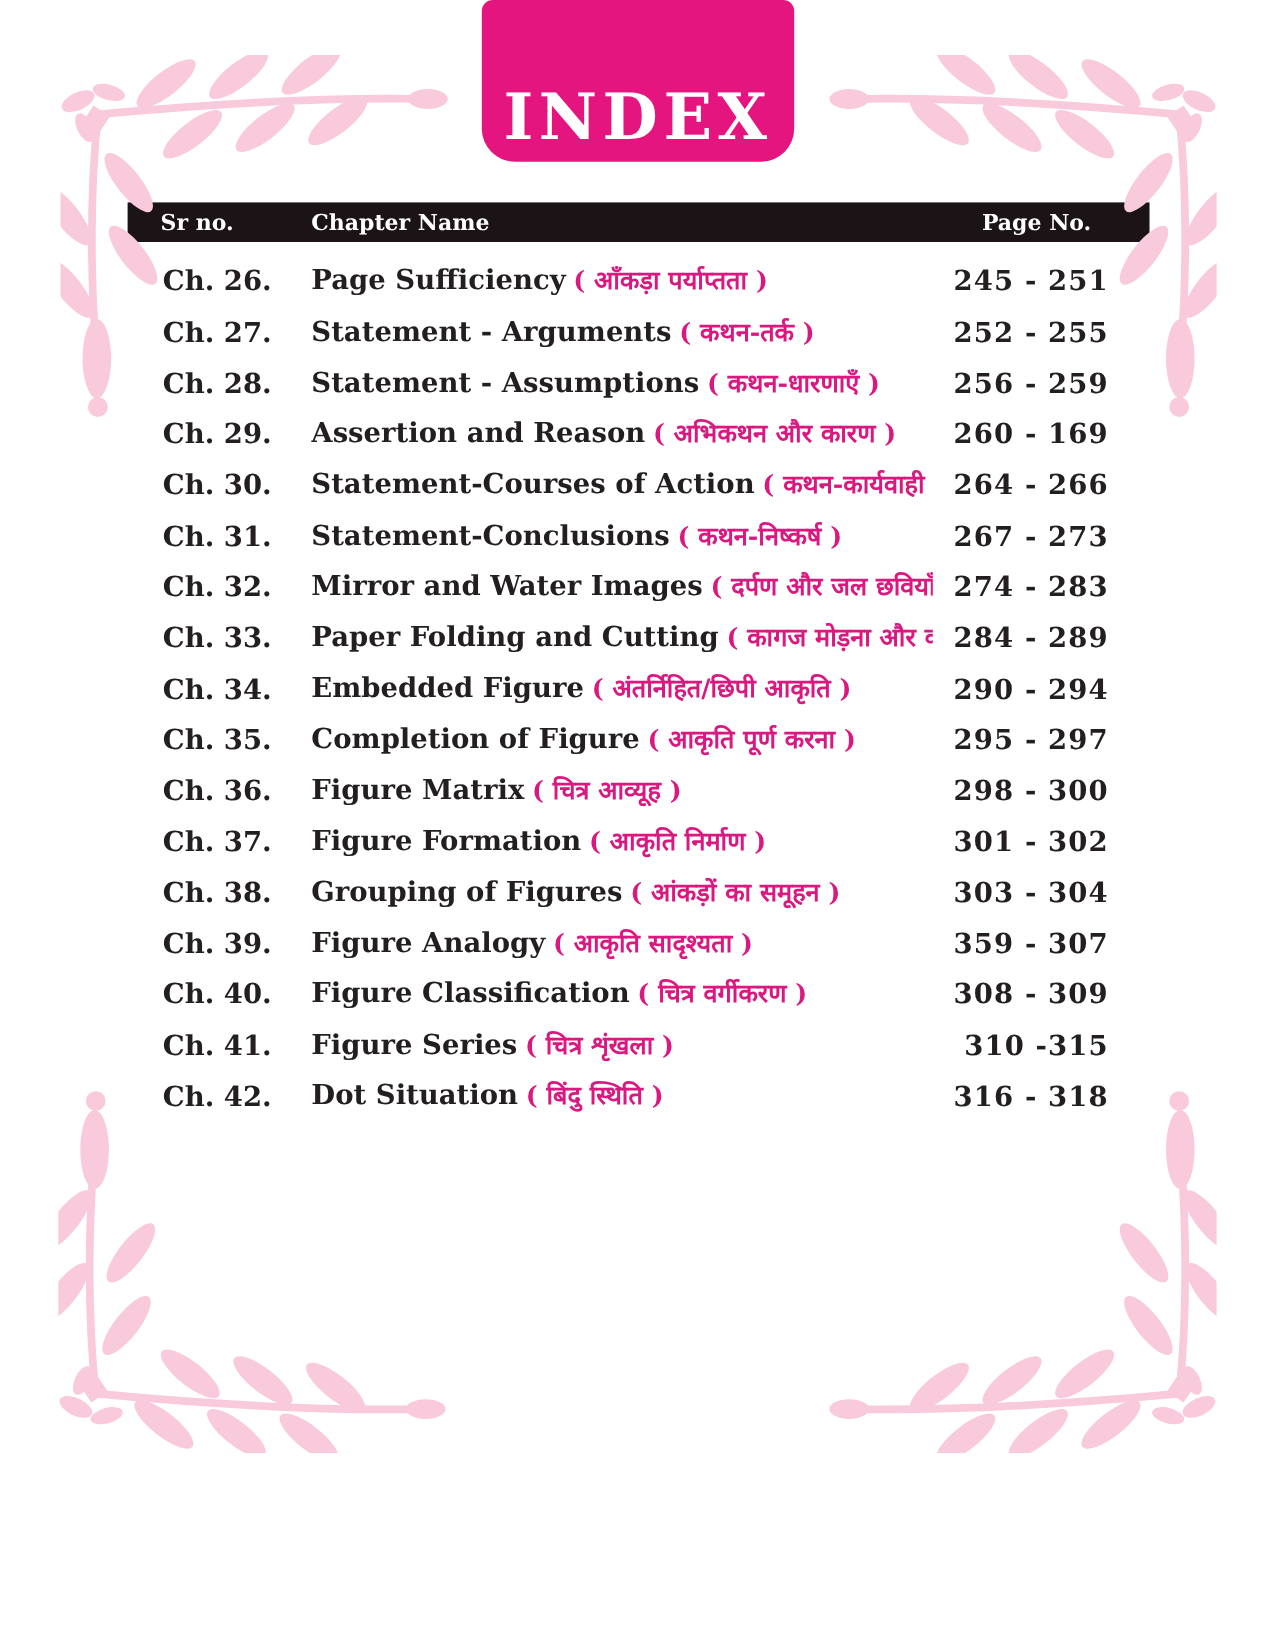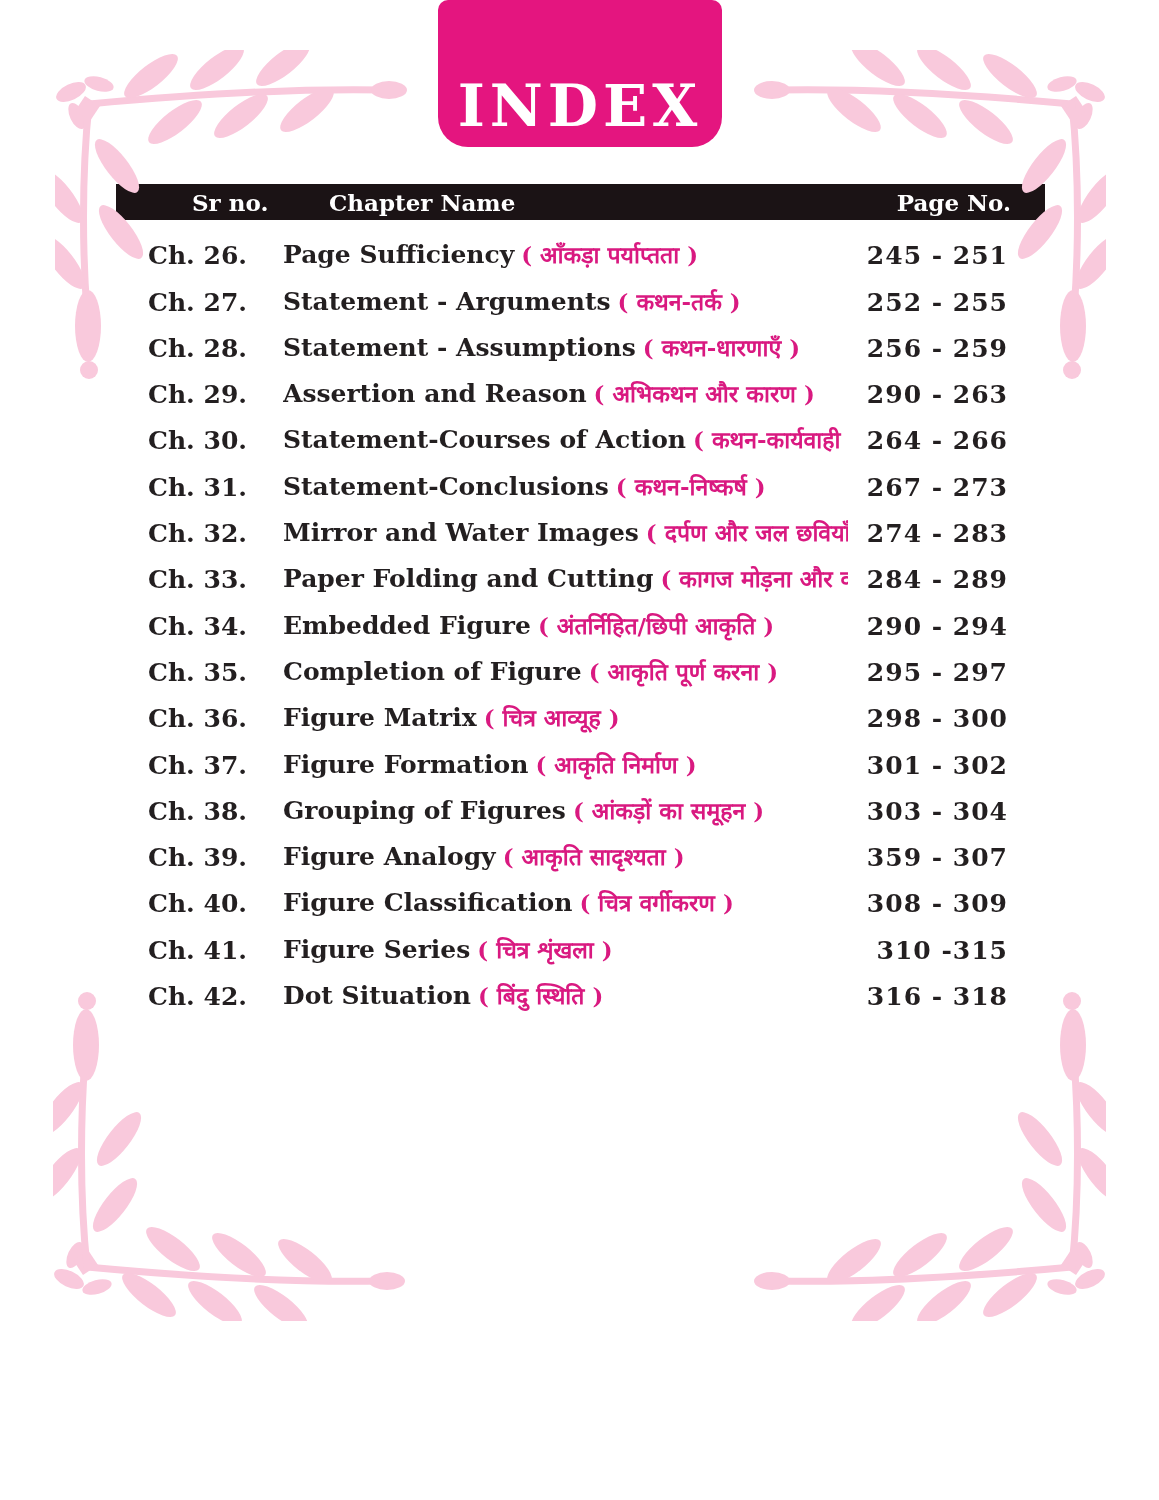--- a/index.html
+++ b/index.html
@@ -69,26 +69,25 @@
     left:116px;
     top:184px;
     width:929px;
     height:36px;
     background:var(--bar);
     display:flex;
     align-items:center;
     z-index:1;
     color:#fff;
     font-weight:bold;
-    font-size:23px;
-    padding-left:46px;
+    font-size:20px;
   }
   .thead .th-sr{margin-left:30px;width:137px;}
   .thead .th-ch{flex:1;}
-  .thead .th-pg{margin-right:34px;}
+  .thead .th-pg{margin-right:53px;}
 
   
   .rows{
     position:absolute;
     left:116px;
     top:224px;
     width:929px;
     z-index:1;
   }
   .row{
@@ -255,21 +254,21 @@
 
     <div class="row">
       <span class="sr">Ch. 28.</span>
       <span class="ch"><span class="en">Statement - Assumptions</span><span class="hi">( कथन-धारणाएँ )</span></span>
       <span class="pg">256 - 259</span>
     </div>
 
     <div class="row">
       <span class="sr">Ch. 29.</span>
       <span class="ch"><span class="en">Assertion and Reason</span><span class="hi">( अभिकथन और कारण )</span></span>
-      <span class="pg">290 - 263</span>
+      <span class="pg">260 - 169</span>
     </div>
 
     <div class="row">
       <span class="sr">Ch. 30.</span>
       <span class="ch"><span class="en">Statement-Courses of Action</span><span class="hi">( कथन-कार्यवाही )</span></span>
       <span class="pg">264 - 266</span>
     </div>
 
     <div class="row">
       <span class="sr">Ch. 31.</span>

